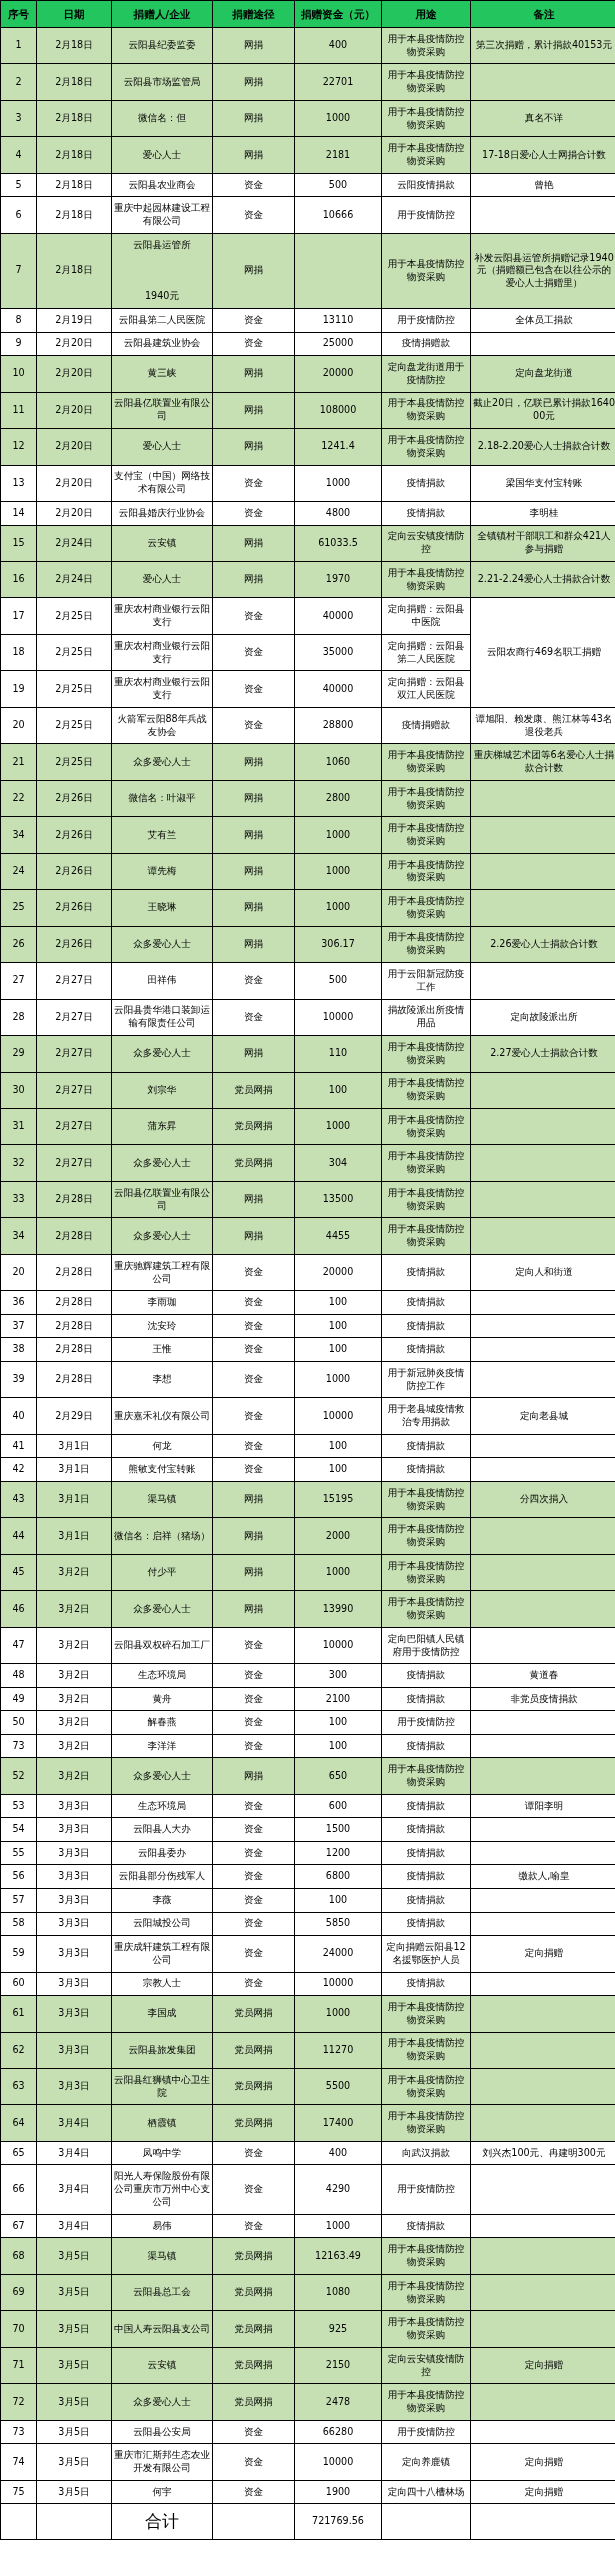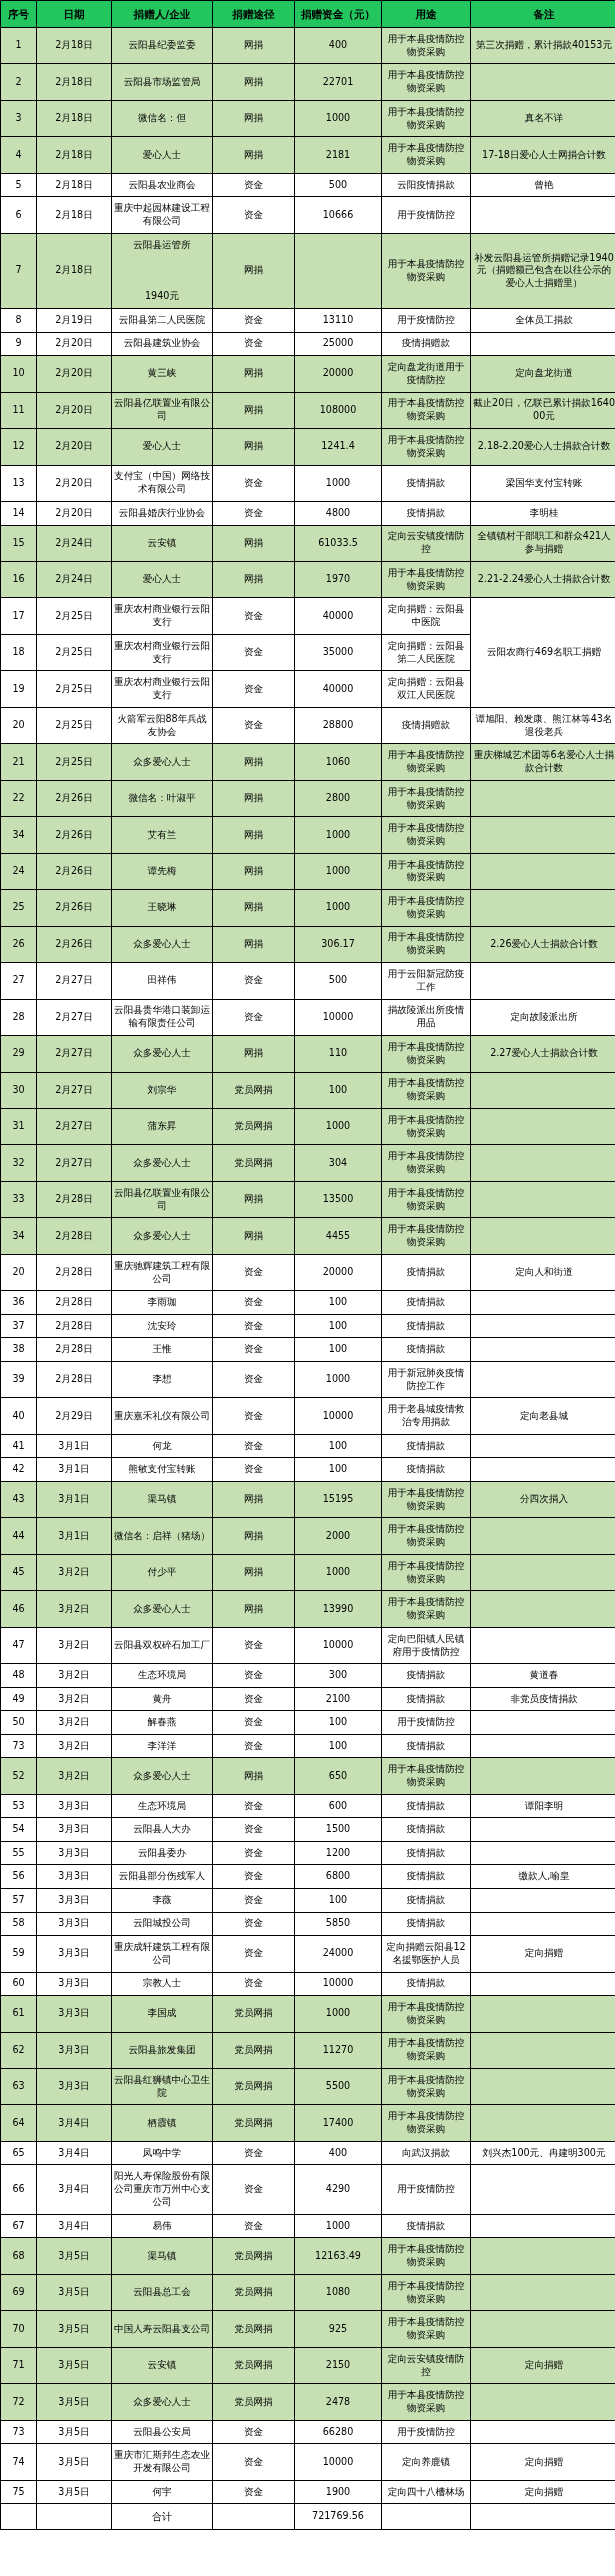--- a/index.html
+++ b/index.html
@@ -6,21 +6,21 @@
   body{width:616px;font-family:"DejaVu Sans","Liberation Sans",sans-serif;color:#000;}
   table{width:616px;border-collapse:collapse;table-layout:fixed;}
   col.c0{width:36px}col.c1{width:75px}col.c2{width:101px}
   col.c3{width:82px}col.c4{width:87px}col.c5{width:89px}col.c6{width:147px}
   th,td{border:1px solid #000;text-align:center;vertical-align:middle;
         font-size:9.6px;line-height:1.35;padding:4.8px 1.9px;word-break:break-all;
         white-space:pre-line;}
   th{font-weight:bold;font-size:10.6px;background:#22c55e;padding:5.8px 1.9px;}
   tr.g td{background:#c6e0b4;}
   tr.w td{background:#ffffff;}
-  td.total-label{font-size:10px;}
+  td.total-label{font-size:17px;}
   tr.total td{padding:5.8px 1.9px;}
 </style>
 </head>
 <body>
 
 <table>
   <colgroup>
     <col class="c0">
       <col class="c1">
       <col class="c2">

